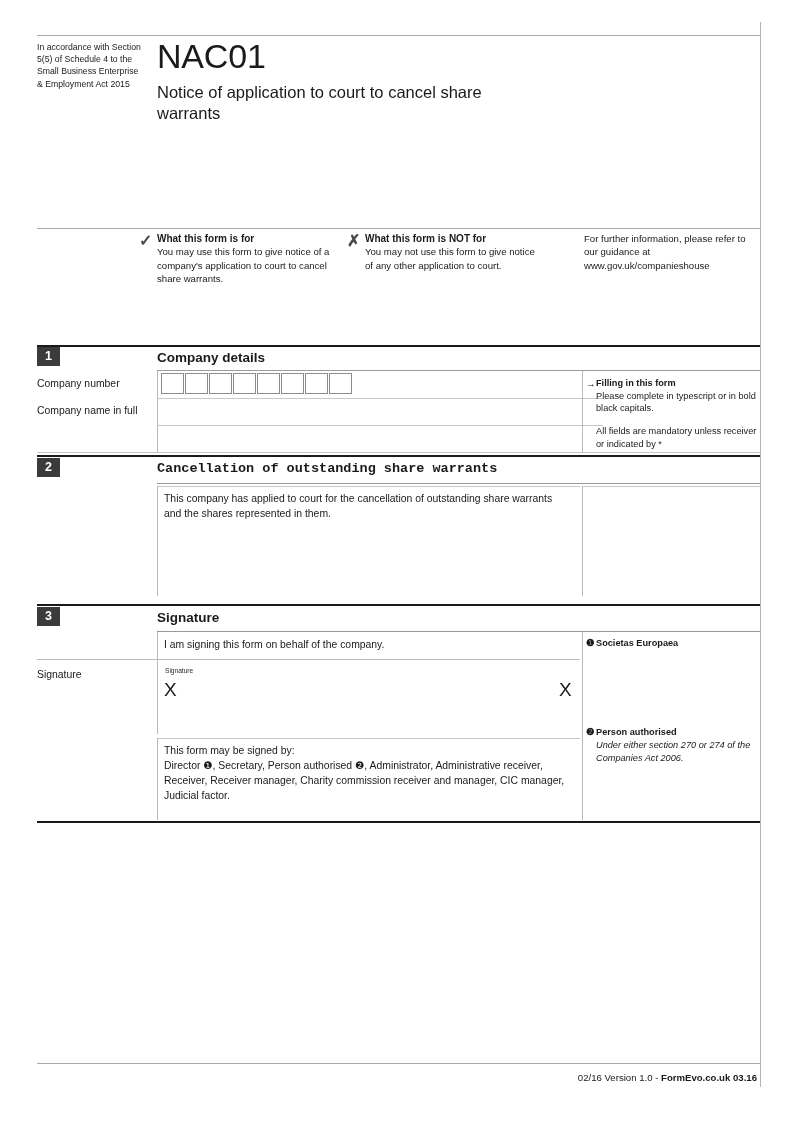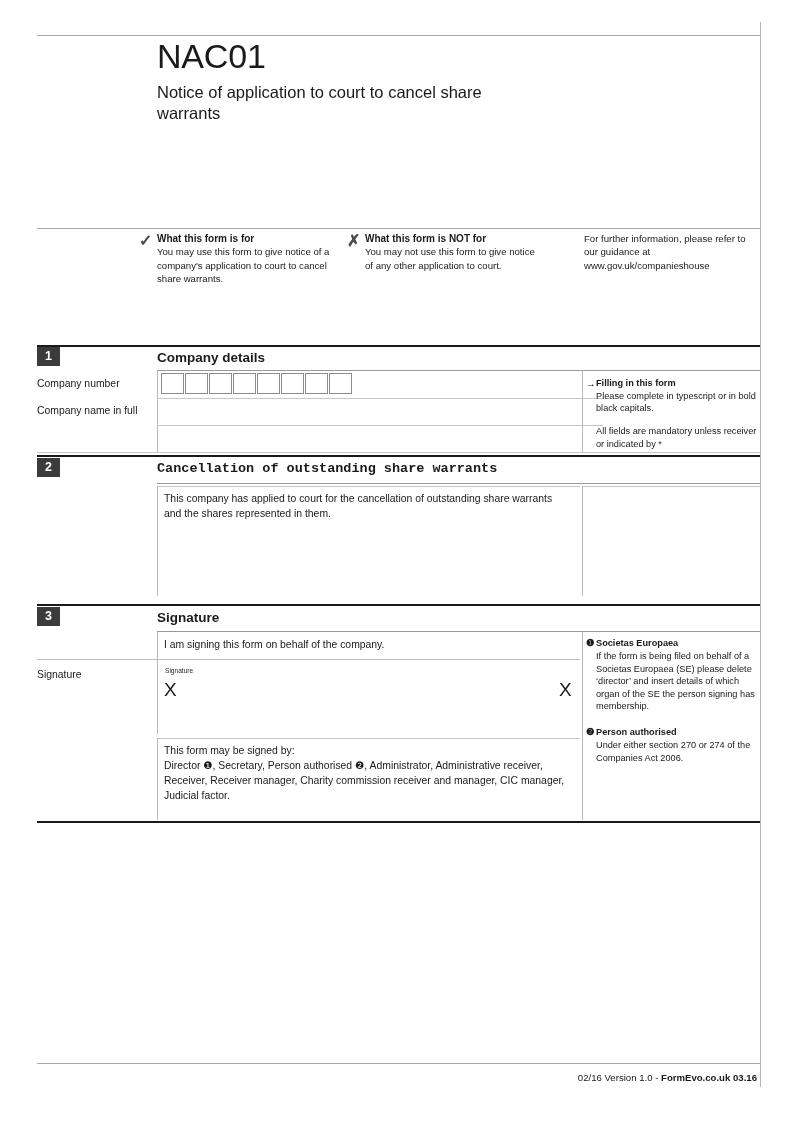--- a/index.html
+++ b/index.html
@@ -240,20 +240,21 @@
 </style>
 </head>
 <body>
 
 <div id="page">
 
   <div class="page-edge-right"></div>
 
   <div class="hdr-rule"></div>
 
+  <div class="accordance">In accordance with Section 5(5) of Schedule 4 to the Small Business Enterprise &amp; Employment Act 2015</div>
 
   <div class="form-code">NAC01</div>
 
   <div class="form-title">Notice of application to court to cancel share warrants</div>
 
 
   <div class="band-rule" style="top:228px;"></div>
 
   <span class="band-mark" style="left:139px; top:233px;">✓</span>
   <div class="band-col" style="left:157px; top:232px; width:180px;">
@@ -336,29 +337,26 @@
   <div class="vline" style="left:157px; top:738px; height:82px;"></div>
   <div class="box-text" style="left:164px; top:743px; width:410px;">This form may be signed by:</div>
   <div class="box-text" style="left:164px; top:758px; width:412px;">Director ❶, Secretary, Person authorised ❷, Administrator, Administrative receiver, Receiver, Receiver manager, Charity commission receiver and manager, CIC manager, Judicial factor.</div>
 
   <div class="guide-line-l" style="left:582px; top:632px; height:188px;"></div>
 
   <span class="guide-note-num" style="left:586px; top:637px;">❶</span>
   <div class="guide" style="left:596px; top:637px; width:163px;">
     <div class="guide-head">Societas Europaea</div>
   </div>
-  <div class="guide" style="left:596px; top:650px; width:163px;">
-    <div>If the form is being filed on behalf of a Societas Europaea (SE) please delete ‘director’ and insert details of which organ of the SE the person signing has membership.</div>
-  </div>
 
   <span class="guide-note-num" style="left:586px; top:726px;">❷</span>
   <div class="guide" style="left:596px; top:726px; width:163px;">
     <div class="guide-head">Person authorised</div>
   </div>
-  <div class="guide" style="left:596px; top:739px; width:160px;">
+  <div class="guide" style="left:596px; top:739px; width:160px;font-style:italic;">
     <div>Under either section 270 or 274 of the Companies Act 2006.</div>
   </div>
 
   <div class="sec-rule-top" style="top:821px;"></div>
 
   <div class="foot-rule"></div>
   <div class="foot-text"><span>02/16 Version 1.0 - </span><b>FormEvo.co.uk 03.16</b></div>
 
 </div>
 

